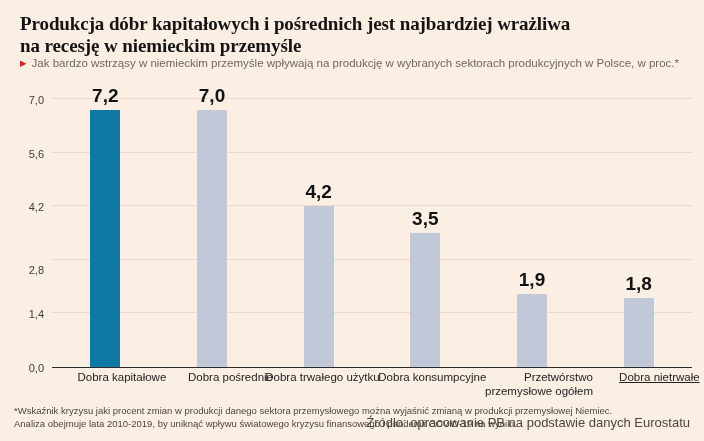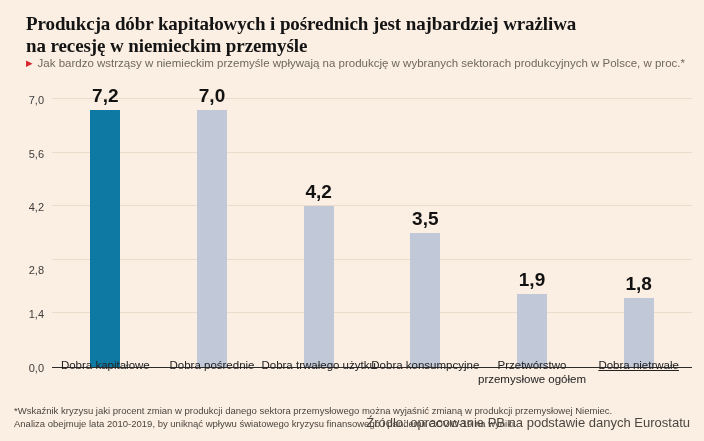--- a/index.html
+++ b/index.html
@@ -4,21 +4,21 @@
 <style>
   html,body{margin:0;padding:0;}
   .page{
     position:relative;
     width:704px;height:441px;
     background:#fbeee2;
     font-family:"Liberation Sans",sans-serif;
     overflow:hidden;
   }
   
-  .header{padding:13px 14px 0 26px;}
+  .header{padding:13px 14px 0 20px;}
   .title{
     font-family:"Liberation Serif",serif;
     font-weight:bold;
     font-size:19px;line-height:21.5px;
     color:#141414;margin:0;letter-spacing:-0.1px;
   }
   .title .t-line{display:block;}
   .subtitle{
     margin-top:0;
     font-size:11.5px;line-height:14px;
@@ -44,23 +44,23 @@
     position:absolute;bottom:0;height:100%;
     display:flex;flex-direction:column;
     justify-content:flex-end;align-items:center;
   }
   .bar{width:30px;}
   .val{
     font-size:19px;font-weight:bold;color:#121212;
     margin-bottom:3px;
   }
   .xlabel{
-    position:absolute;top:274px;width:122px;
+    position:absolute;top:286px;width:122px;
     transform:translateX(-50%);
-    text-align:center;
+    text-align:right;
     font-size:11.5px;line-height:13.5px;color:#232323;
   }
   
   .footer{position:absolute;left:14px;right:14px;bottom:11px;}
   .note{font-size:9.5px;line-height:13px;color:#4b463f;}
   .source{
     position:absolute;right:0;bottom:0;
     font-size:13px;color:#4b463f;
   }
 </style>

